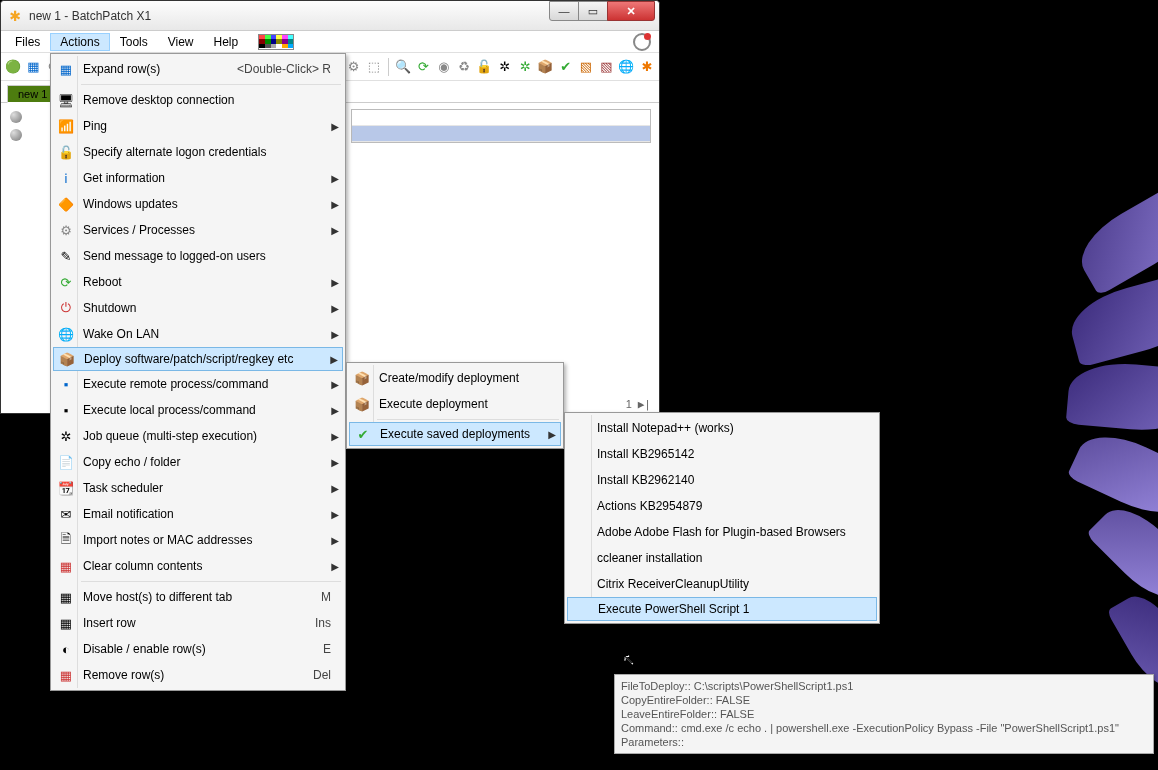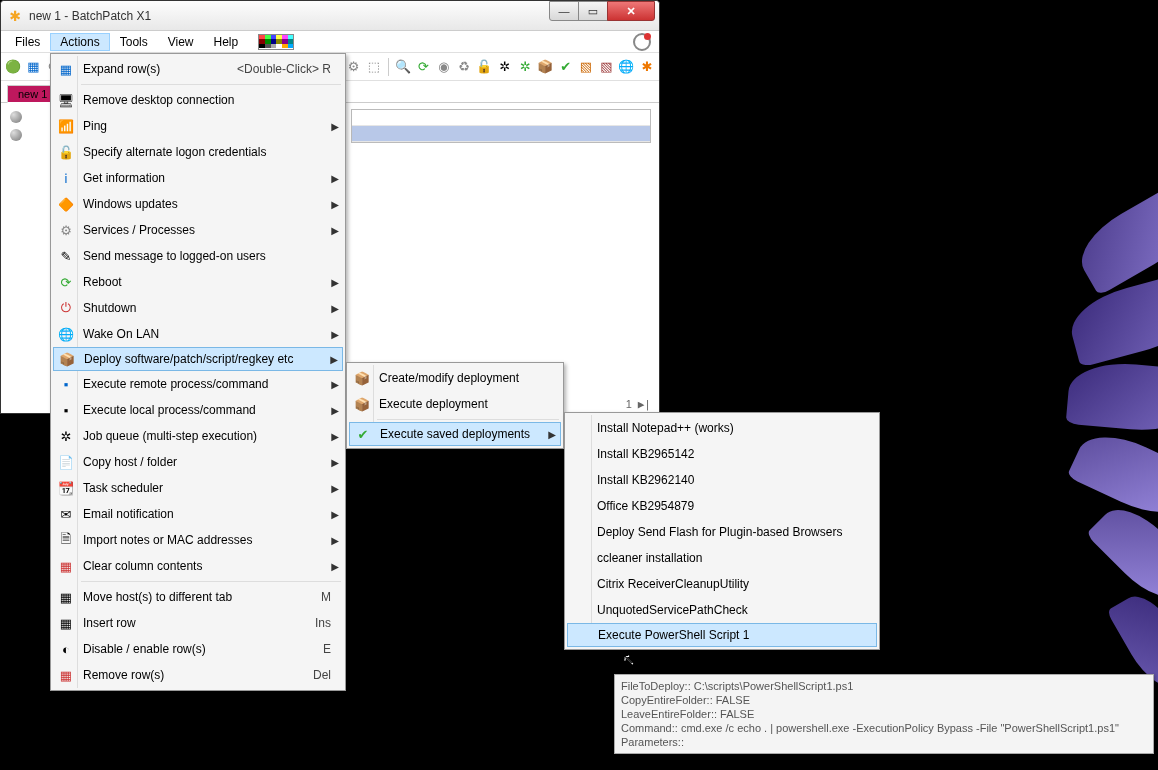--- a/index.html
+++ b/index.html
@@ -151,21 +151,21 @@
     display: flex;
     align-items: flex-end;
     padding-left: 6px;
     border-bottom: 1px solid #ccc;
   }
   .tab {
     border: 1px solid #ccc;
     border-bottom: 1px solid #fff;
     padding: 2px 10px;
     margin-bottom: -1px;
-    background: #be185d;
+    background: #4d7c0f;
     font-size: 11px;
   }
   .content-pane {
     flex: 1;
     padding: 6px;
     position: relative;
   }
   .side-column {
     position: absolute;
     left: 6px; top: 6px;
@@ -462,21 +462,21 @@
       <span class="mi-label">Execute local process/command</span>
       <span class="mi-arrow">▶</span>
   </div>
   <div class="menu-row">
     <span class="mi-icon">✲</span>
       <span class="mi-label">Job queue (multi-step execution)</span>
       <span class="mi-arrow">▶</span>
   </div>
   <div class="menu-row">
     <span class="mi-icon">📄</span>
-      <span class="mi-label">Copy host / folder</span>
+      <span class="mi-label">Copy echo / folder</span>
       <span class="mi-arrow">▶</span>
   </div>
   <div class="menu-row">
     <span class="mi-icon">📆</span>
       <span class="mi-label">Task scheduler</span>
       <span class="mi-arrow">▶</span>
   </div>
   <div class="menu-row">
     <span class="mi-icon">✉</span>
       <span class="mi-label">Email notification</span>
@@ -542,37 +542,33 @@
   <div class="menu-row">
       <span class="mi-icon"></span>
       <span class="mi-label">Install KB2965142</span>
     </div>
   <div class="menu-row">
       <span class="mi-icon"></span>
       <span class="mi-label">Install KB2962140</span>
     </div>
   <div class="menu-row">
       <span class="mi-icon"></span>
-      <span class="mi-label">Office KB2954879</span>
-    </div>
-  <div class="menu-row">
-      <span class="mi-icon"></span>
-      <span class="mi-label">Deploy Send Flash for Plugin-based Browsers</span>
+      <span class="mi-label">Actions KB2954879</span>
+    </div>
+  <div class="menu-row">
+      <span class="mi-icon"></span>
+      <span class="mi-label">Adobe Adobe Flash for Plugin-based Browsers</span>
     </div>
   <div class="menu-row">
       <span class="mi-icon"></span>
       <span class="mi-label">ccleaner installation</span>
     </div>
   <div class="menu-row">
       <span class="mi-icon"></span>
       <span class="mi-label">Citrix ReceiverCleanupUtility</span>
-    </div>
-  <div class="menu-row">
-      <span class="mi-icon"></span>
-      <span class="mi-label">UnquotedServicePathCheck</span>
     </div>
   <div class="menu-row hl">
       <span class="mi-icon"></span>
       <span class="mi-label">Execute PowerShell Script 1</span>
     </div>
 </div>
 
 <div class="tooltip">
   <div>FileToDeploy:: C:\scripts\PowerShellScript1.ps1</div>
   <div>CopyEntireFolder:: FALSE</div>

